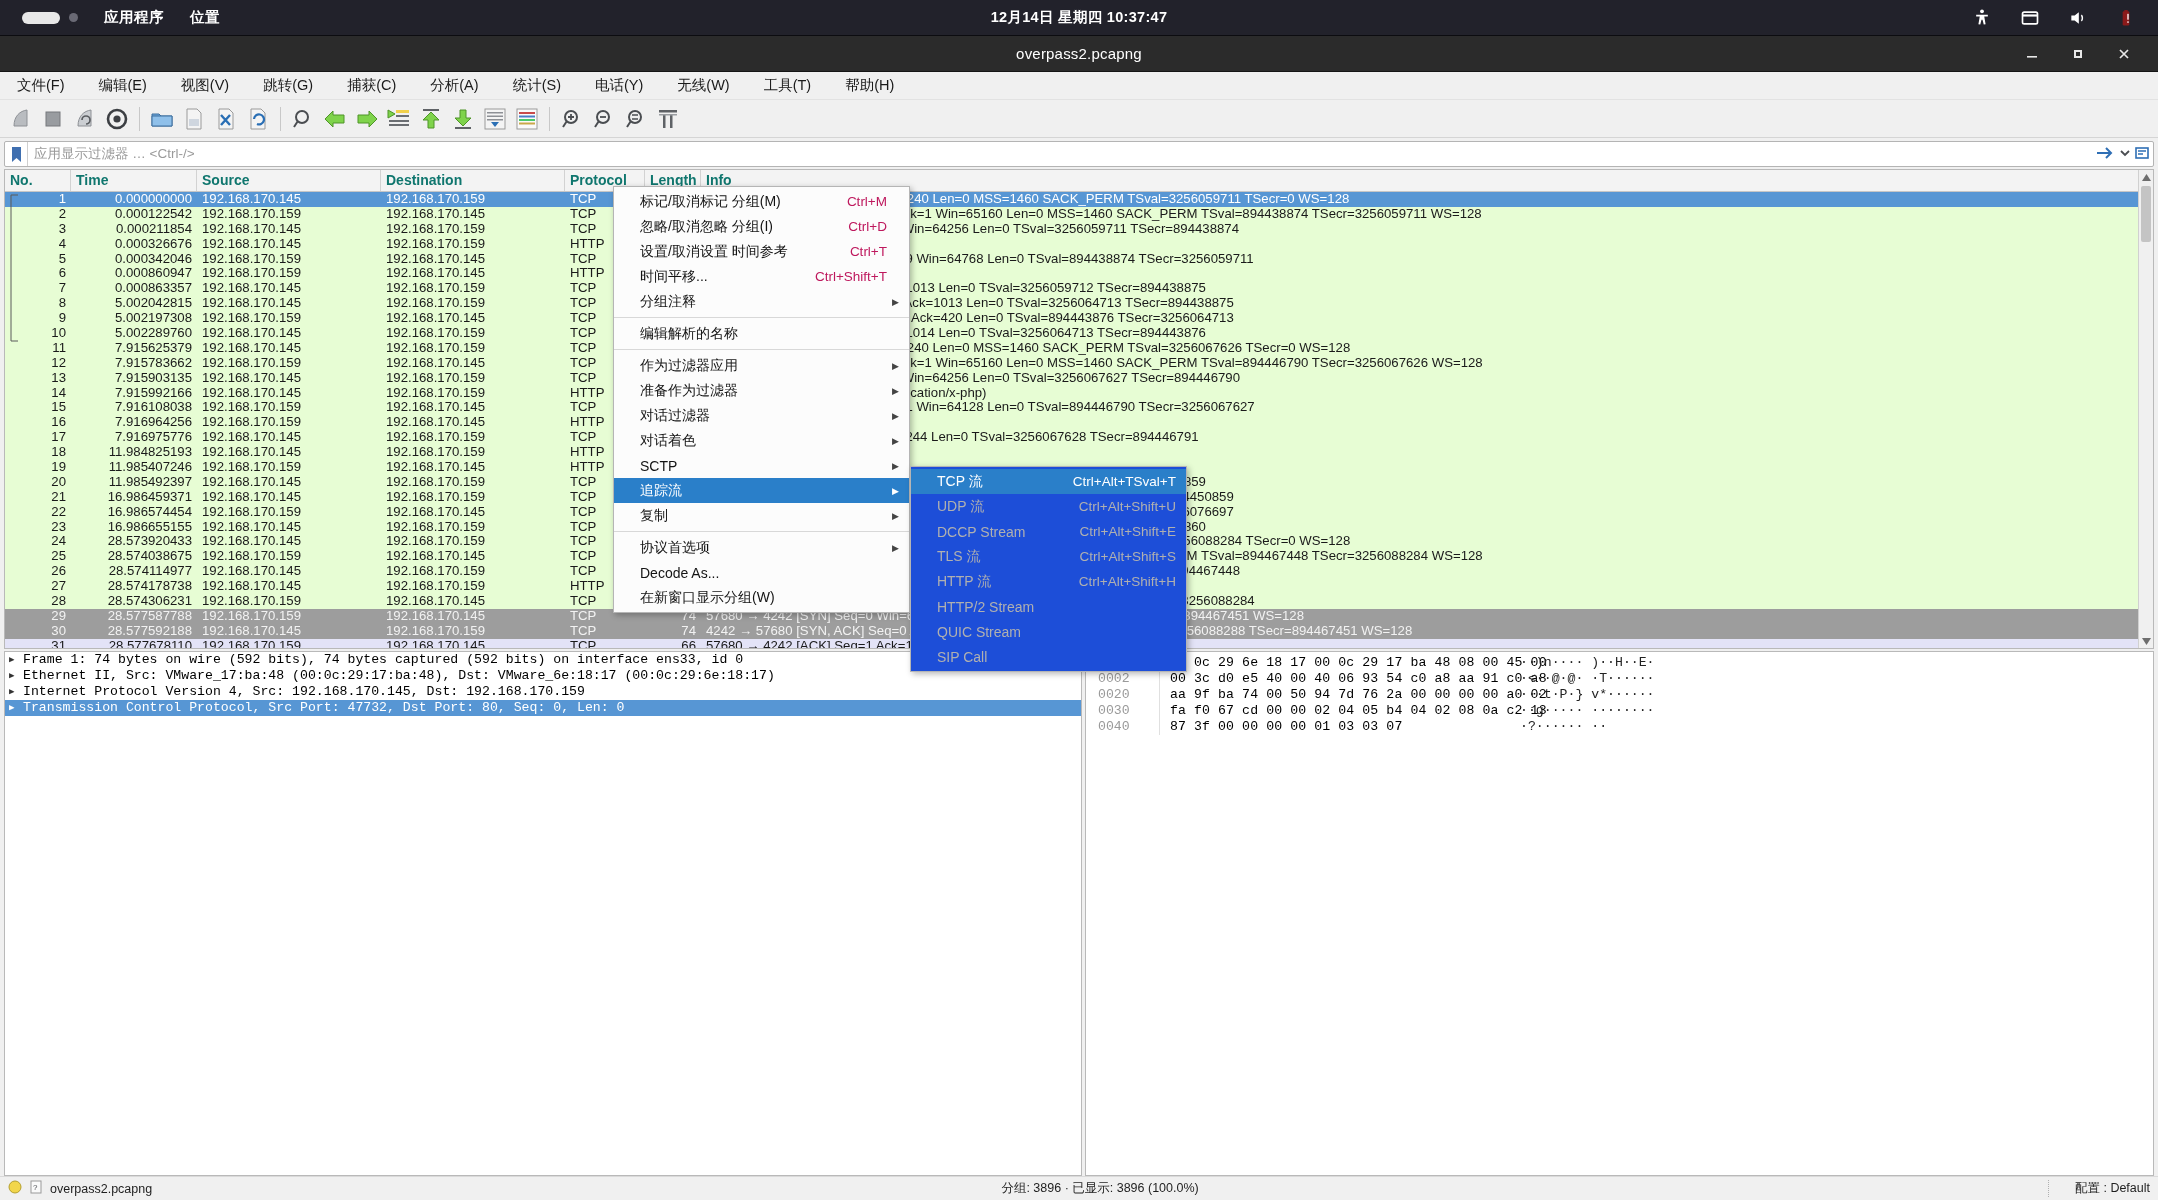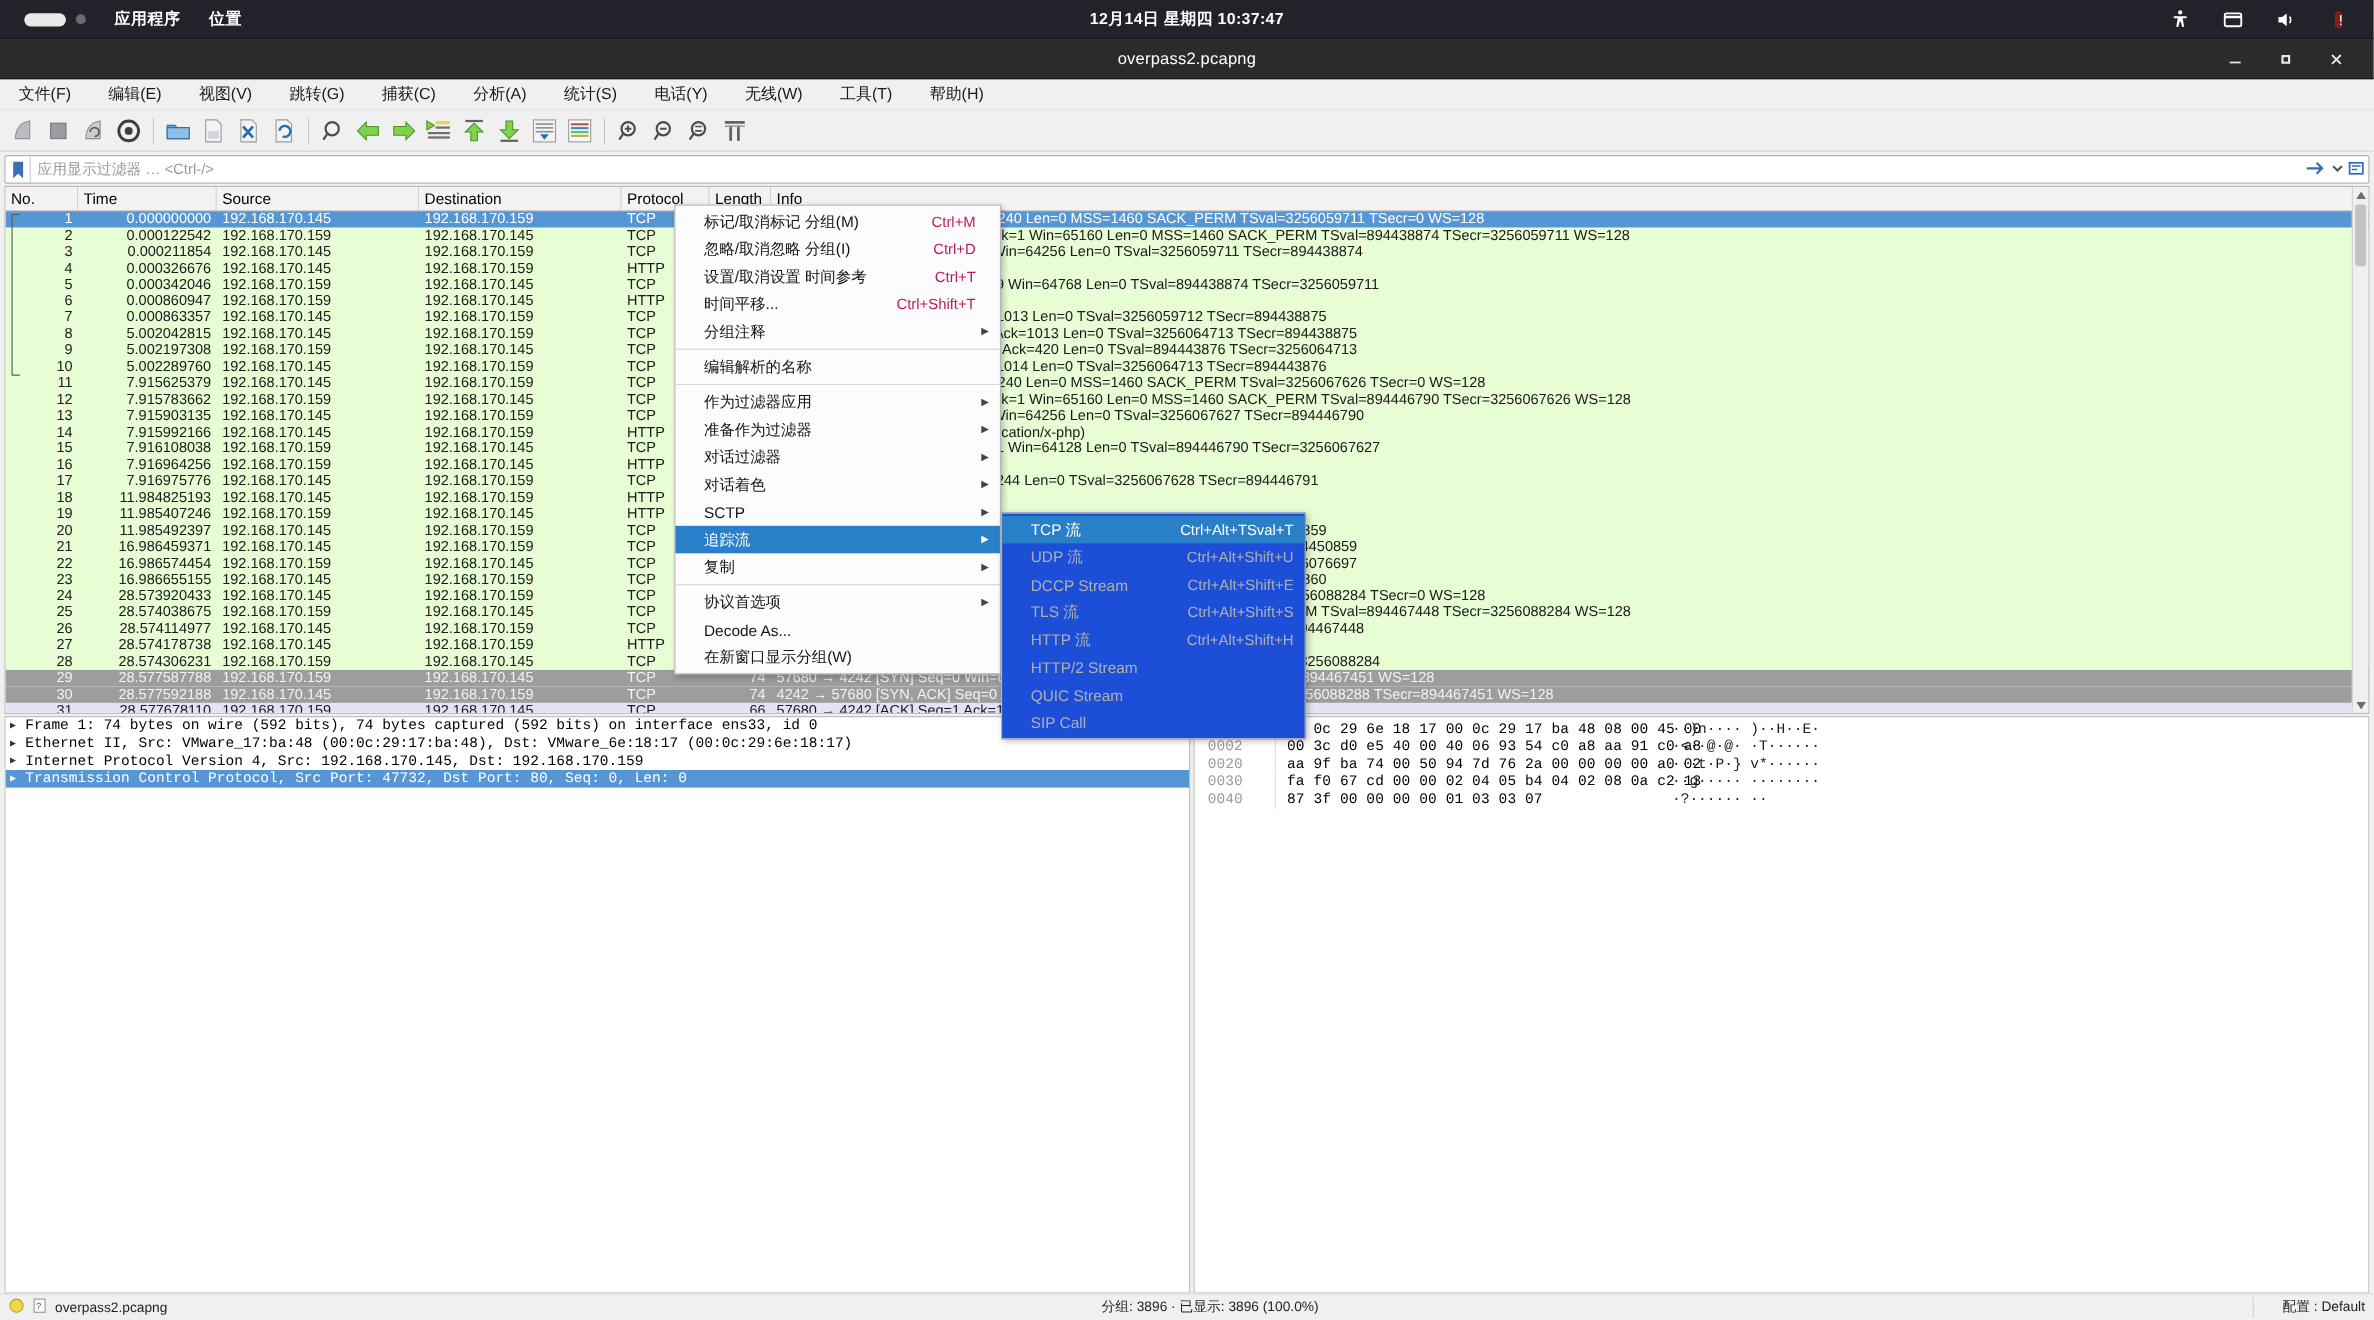--- a/index.html
+++ b/index.html
@@ -74,21 +74,22 @@
 
   
   #packet-list {
     position:relative;
     height:480px; background:#fff; margin:0 4px;
     border:1px solid #b9b9b9; overflow:hidden;
   }
   #plist-header { display:flex; height:22px; background:#f3f3f3; border-bottom:1px solid #c6c6c6; font-size:14px;}
   #plist-header .ph {
     padding:2px 5px; border-right:1px solid #d2d2d2; overflow:hidden; white-space:nowrap;
-    color:#000000;
+    color:#0f766e;
+    font-weight:bold;
   }
   .c-no  { width:66px;  }
   .c-time{ width:126px; }
   .c-src { width:184px; }
   .c-dst { width:184px; }
   .c-proto{width:80px; }
   .c-len { width:56px;  }
   .c-info{ flex:1; }
 
   .prow { display:flex; height:14.9px; line-height:14.9px; font-size:13.2px; white-space:nowrap;}

